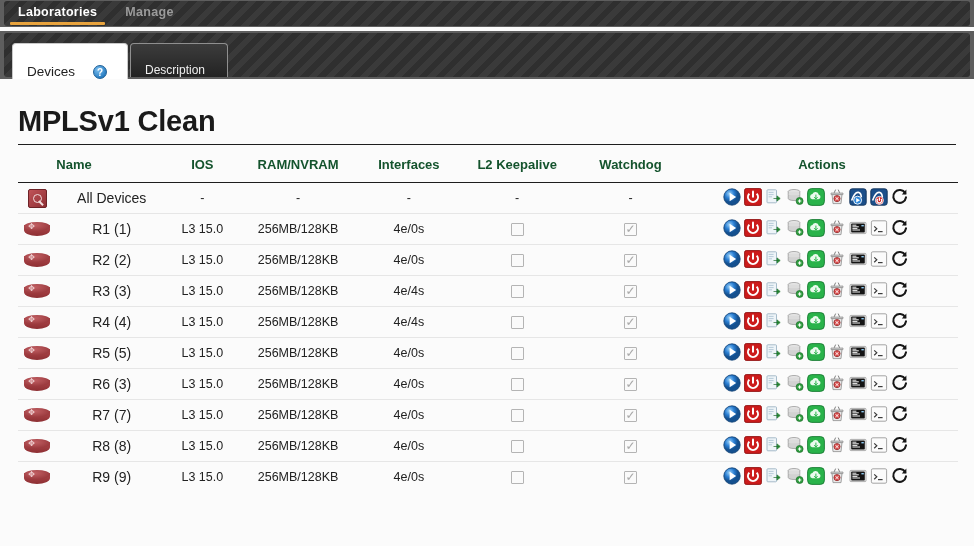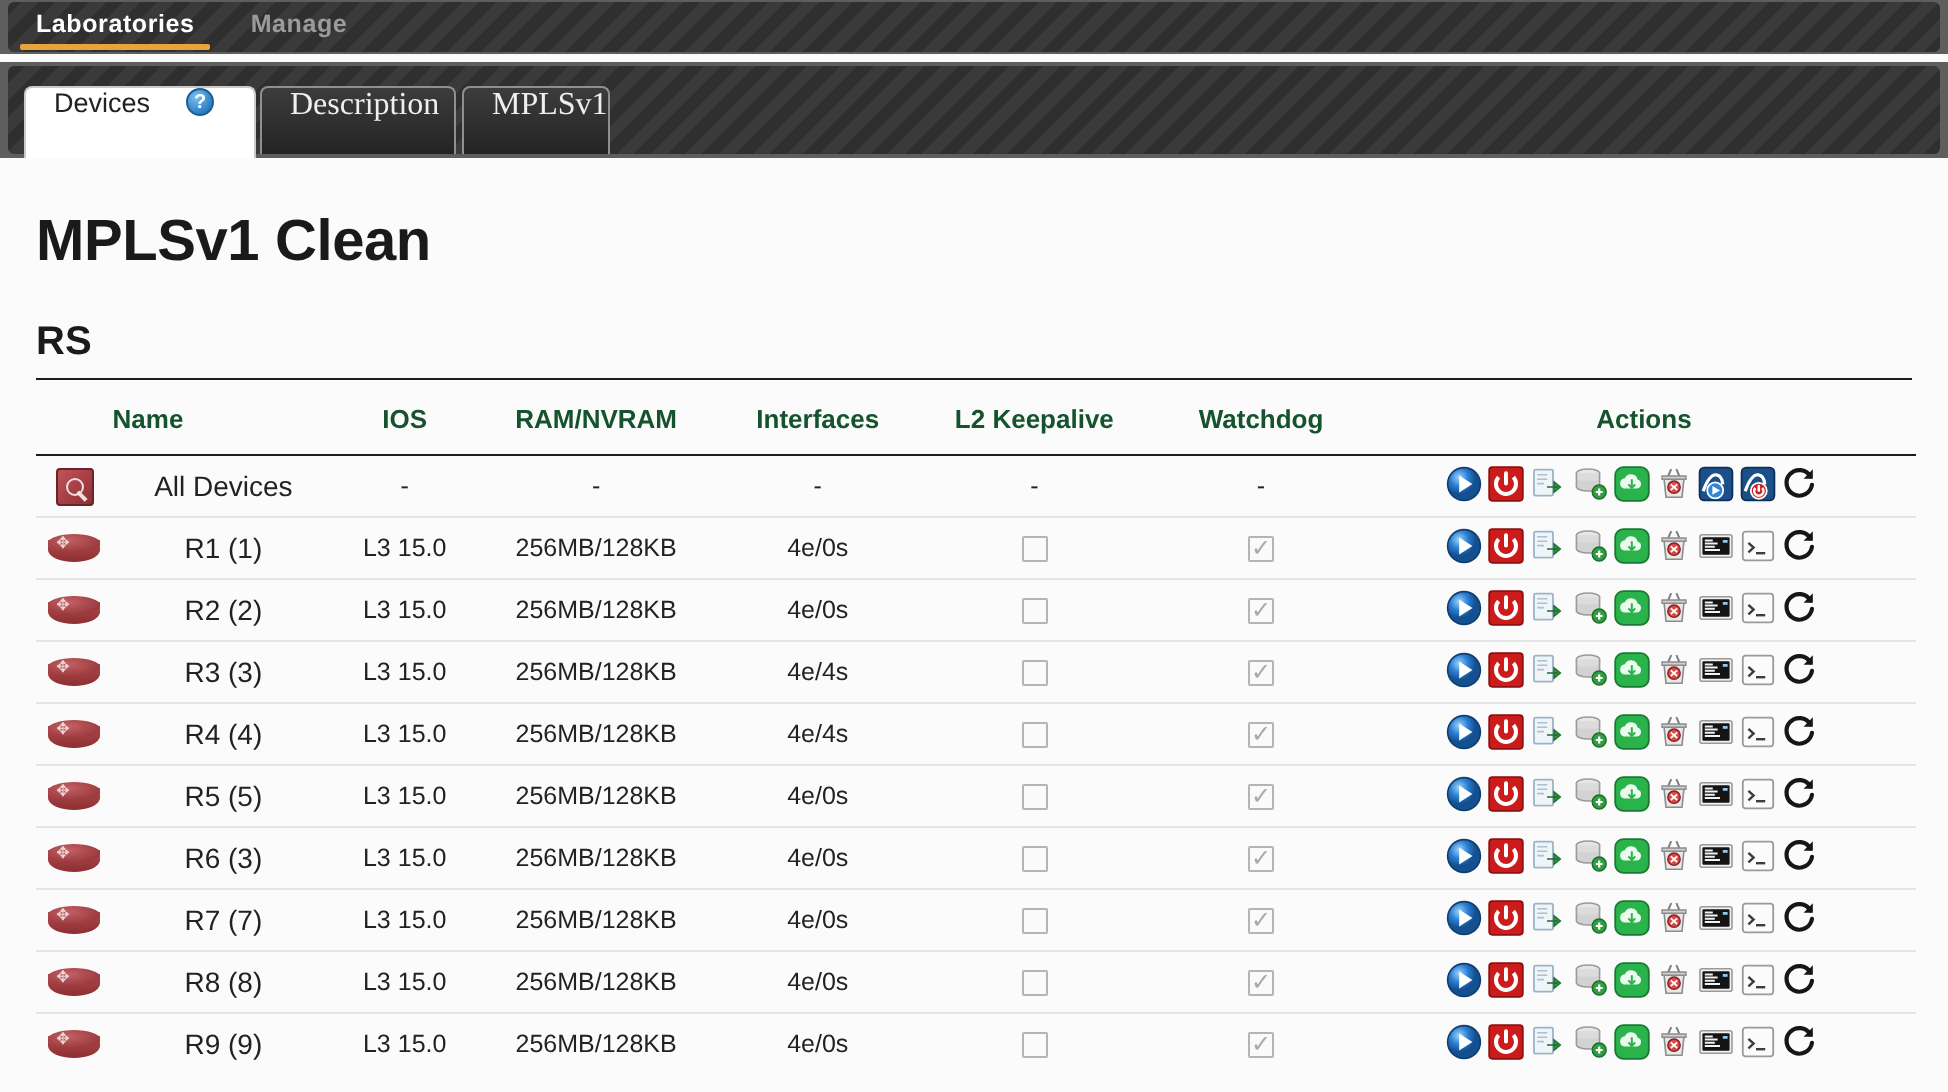--- a/index.html
+++ b/index.html
@@ -62,34 +62,34 @@
     position: absolute;
     top: 10px;
     height: 34px;
     box-sizing: border-box;
     border: 1px solid #8f8f8f;
     border-bottom: none;
     border-radius: 4px 4px 0 0;
     background: linear-gradient(180deg, #3c3c3c 0%, #232323 100%);
     color: #efefef;
     font-size: 13px;
-    display: flex; align-items: flex-start;
+    display: flex; align-items: flex-end;
     padding: 0 14px;
     cursor: pointer;
     white-space: nowrap;
   }
   .tab.active {
     background: #ffffff;
     color: #222;
     border-color: #c9c9c9;
     height: 36px;
     top: 10px;
     z-index: 5;
   }
-  .tab .tab-label { font-family: Liberation Serif, serif; font-size: 16px; }
+  .tab .tab-label { font-family: Liberation Sans, sans-serif; font-size: 12px; }
   .tab.active .tab-label { font-family: "Liberation Sans", sans-serif; font-size: 13.5px; }
 
   .help-icon {
     display: inline-block;
     width: 14px; height: 14px;
     margin-left: 18px;
     border-radius: 50%;
     background: radial-gradient(circle at 35% 30%, #7fc0ef 0%, #2a7fc4 70%, #1a5f99 100%);
     border: 1px solid #1d6098;
     color: #fff;
@@ -248,30 +248,26 @@
 
   <div class="tabstrip-wrap">
     <div class="tabstrip">
       <div class="tab active" style="left:8px; width:116px;">
         <span class="tab-label">Devices</span>
         <span class="help-icon">?</span>
       </div>
       <div class="tab" style="left:126px; width:98px;">
         <span class="tab-label">Description</span>
       </div>
-      <div class="tab" style="left:227px; width:74px;">
-        <span class="tab-label">MPLSv1</span>
-      </div>
     </div>
   </div>
 
   <div class="page">
 
     <h1 class="page-title">MPLSv1 Clean</h1>
-    <h2 class="section-title">RS</h2>
     <div class="section-rule"></div>
 
     <table class="devices">
       <thead>
         <tr>
           <th class="col-icon"></th>
           <th class="col-name">Name</th>
           <th class="col-ios">IOS</th>
           <th class="col-ram">RAM/NVRAM</th>
           <th class="col-if">Interfaces</th>

